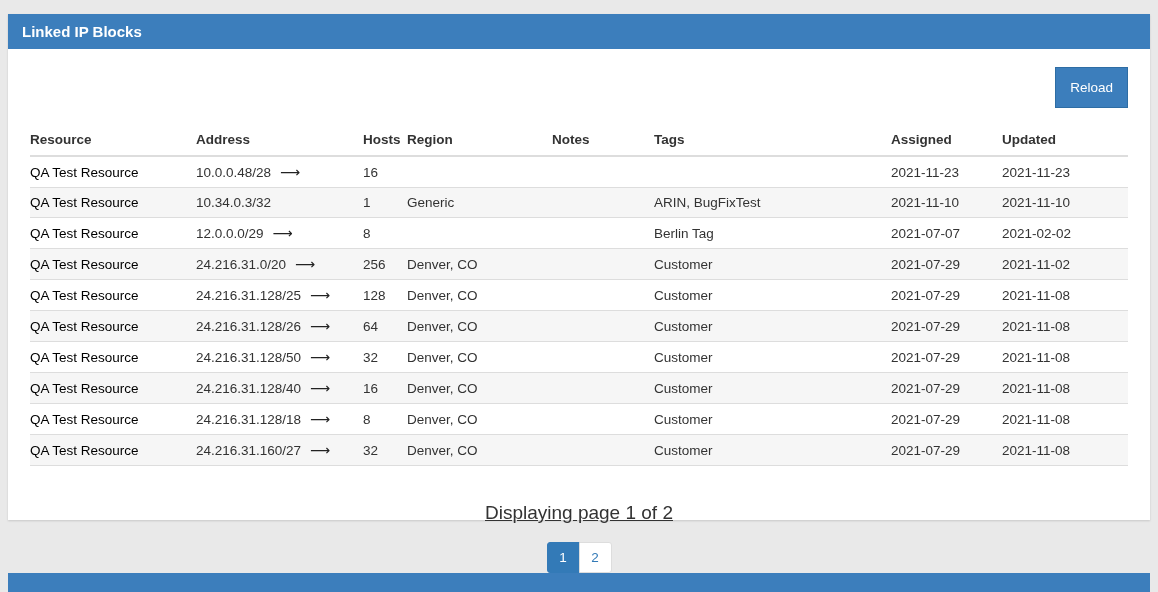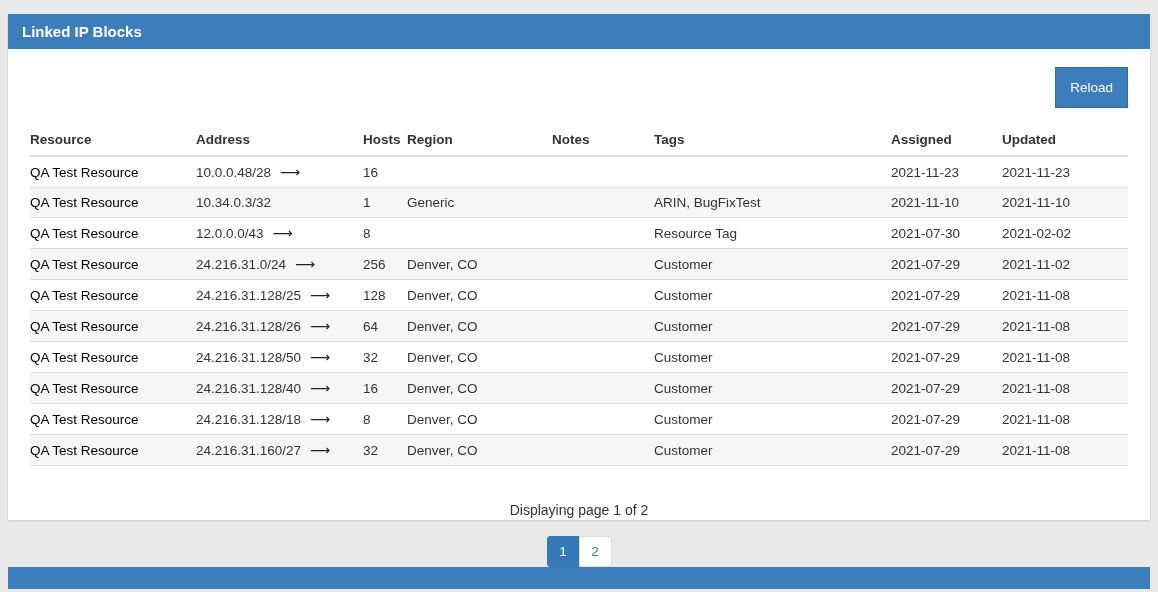--- a/index.html
+++ b/index.html
@@ -83,23 +83,24 @@
     margin-left: 9px;
     color: #222;
     cursor: pointer;
     font-size: 14px;
   }
   .pager-area {
     text-align: center;
     margin-top: 36px;
   }
   .pager-status {
-    font-size: 14px;
+    font-size: 19px;
     color: #333;
     margin-bottom: 18px;
+    text-decoration: underline;
   }
   .pagination {
     display: inline-flex;
   }
   .page-btn {
     display: inline-block;
     min-width: 33px;
     padding: 7px 0;
     text-align: center;
     font-size: 13.5px;
@@ -178,31 +179,31 @@
             <td><span>10.34.0.3/32</span></td>
             <td>1</td>
             <td>Generic</td>
             <td></td>
             <td>ARIN, BugFixTest</td>
             <td>2021-11-10</td>
             <td>2021-11-10</td>
           </tr>
           <tr>
             <td><a href="#" class="resource-link">QA Test Resource</a></td>
-            <td><span>12.0.0.0/43</span><span class="arrow">⟶</span></td>
+            <td><span>12.0.0.0/29</span><span class="arrow">⟶</span></td>
             <td>8</td>
             <td></td>
             <td></td>
-            <td>Resource Tag</td>
-            <td>2021-07-30</td>
+            <td>Berlin Tag</td>
+            <td>2021-07-07</td>
             <td>2021-02-02</td>
           </tr>
           <tr>
             <td><a href="#" class="resource-link">QA Test Resource</a></td>
-            <td><span>24.216.31.0/24</span><span class="arrow">⟶</span></td>
+            <td><span>24.216.31.0/20</span><span class="arrow">⟶</span></td>
             <td>256</td>
             <td>Denver, CO</td>
             <td></td>
             <td>Customer</td>
             <td>2021-07-29</td>
             <td>2021-11-02</td>
           </tr>
           <tr>
             <td><a href="#" class="resource-link">QA Test Resource</a></td>
             <td><span>24.216.31.128/25</span><span class="arrow">⟶</span></td>

